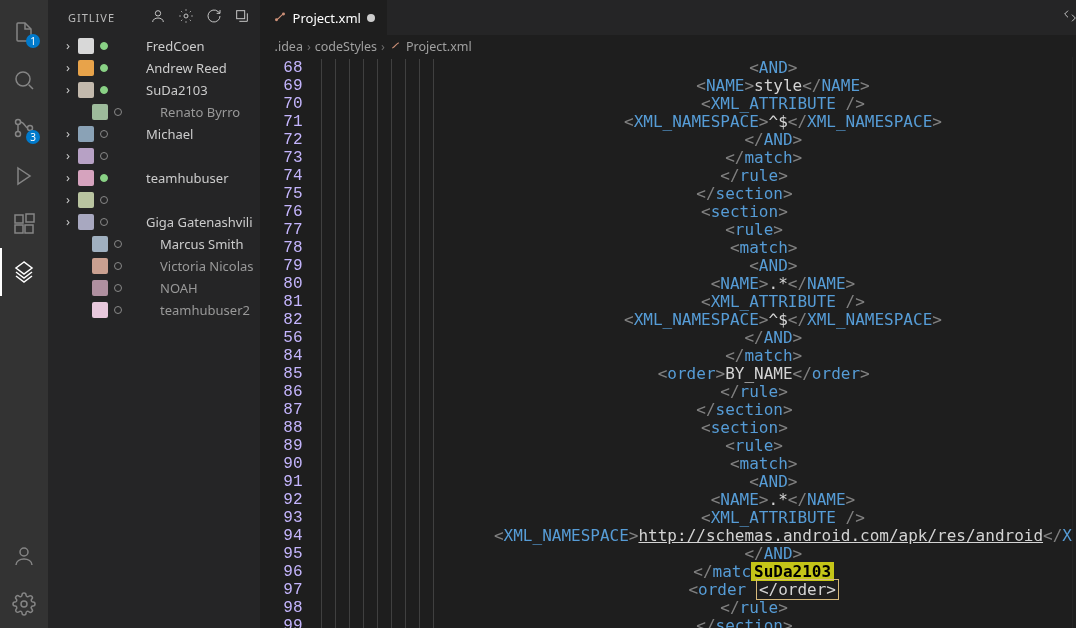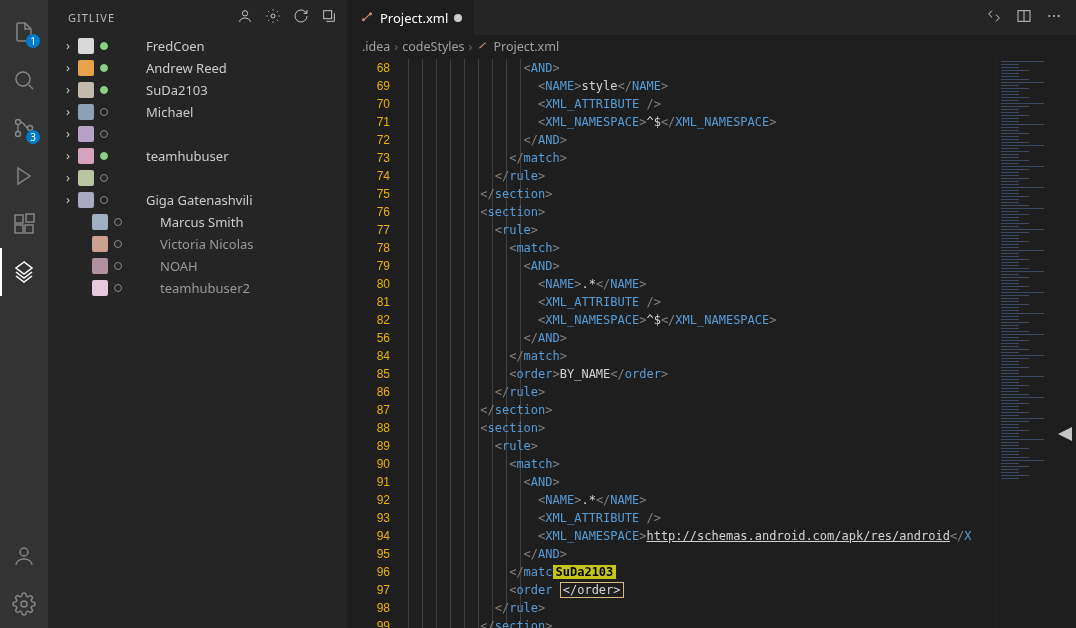--- a/index.html
+++ b/index.html
@@ -148,46 +148,47 @@
     gap: 4px;
   }
   .breadcrumbs .sep { color: #6b6b6b; }
   .breadcrumbs svg { width: 13px; height: 13px; }
   
   .codewrap { flex: 1; display: flex; overflow: hidden; position: relative; }
   .gutter {
     width: 60px;
     text-align: right;
     padding-right: 18px;
-    color: #eab308;
-    font-family: Liberation Sans, sans-serif;
-    font-size: 12px;
+    color: #c4b5fd;
+    font-family: Liberation Mono, monospace;
+    font-size: 16px;
     line-height: 18px;
     padding-top: 2px;
   }
   .indent-guides {
     position: absolute;
     left: 60px; top: 2px; bottom: 0;
     pointer-events: none;
   }
   .indent-guides div {
     position: absolute;
     top: 0; bottom: 0;
     width: 0;
     border-left: 1px solid #404040;
   }
   .code {
     flex: 1;
     font-family: Menlo, Consolas, monospace;
-    font-size: 12px;
+    font-size: 16px;
     line-height: 18px;
     padding-top: 2px;
     color: #d4d4d4;
     white-space: pre;
     position: relative;
+    text-align: center;
   }
   .code .row { height: 18px; }
   .t-brk { color: #808080; }
   .t-tag { color: #569cd6; }
   .t-txt { color: #d4d4d4; }
   .t-url { color: #d4d4d4; text-decoration: underline; }
   .hl-user {
     background: #c5c518; color: #000; font-weight: 600;
     padding: 0 3px;
   }
@@ -308,20 +309,27 @@
         <span class="avatar" style="background:#e8a34a"></span>
         <span class="status online"></span>
         <span class="uname ">Andrew Reed</span>
       </div>
       <div class="userrow">
         <span class="indent1"></span>
         <span class="chevr ">›</span>
         <span class="avatar" style="background:#c3b9ad"></span>
         <span class="status online"></span>
         <span class="uname ">SuDa2103</span>
+      </div>
+      <div class="userrow">
+        <span class="indent2"></span>
+        <span class="chevr none">›</span>
+        <span class="avatar" style="background:#9dbb9b"></span>
+        <span class="status "></span>
+        <span class="uname dim">Renato Byrro</span>
       </div>
       <div class="userrow">
         <span class="indent1"></span>
         <span class="chevr ">›</span>
         <span class="avatar" style="background:#8aa2b6"></span>
         <span class="status "></span>
         <span class="uname ">Michael</span>
       </div>
       <div class="userrow">
         <span class="indent1"></span>

